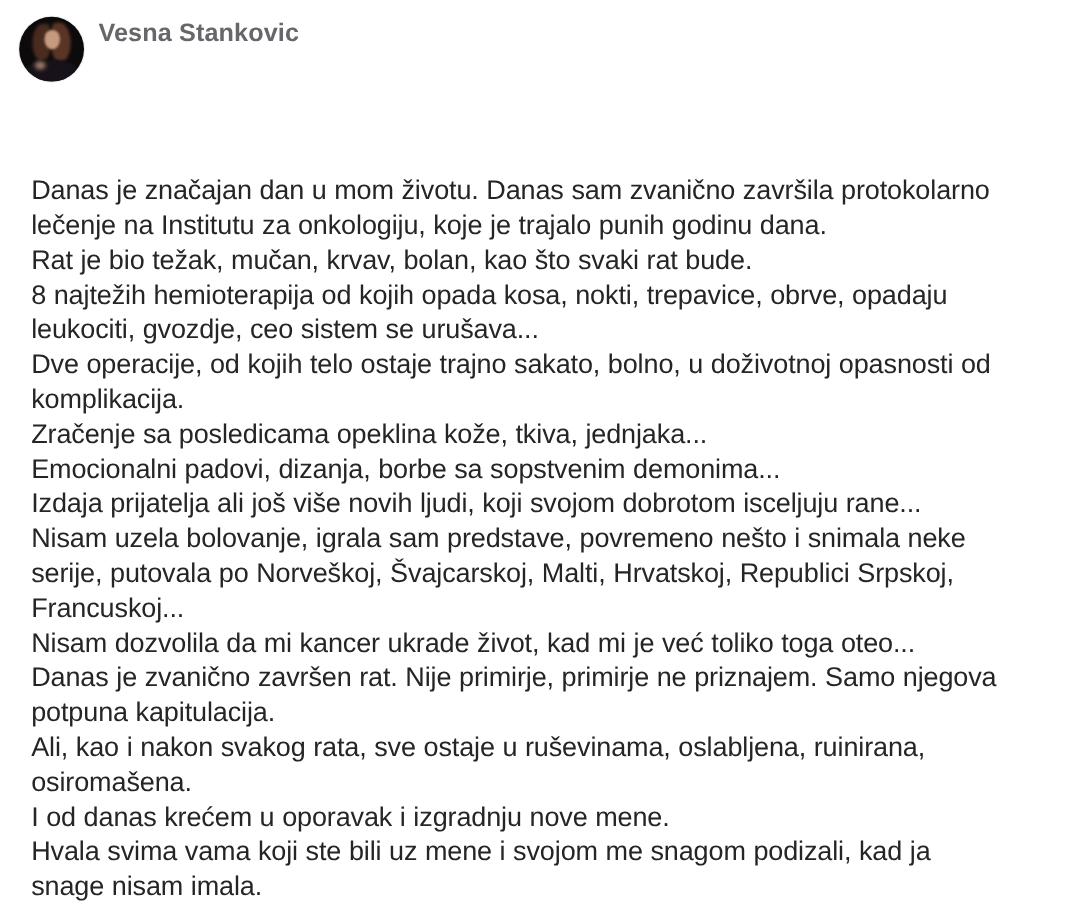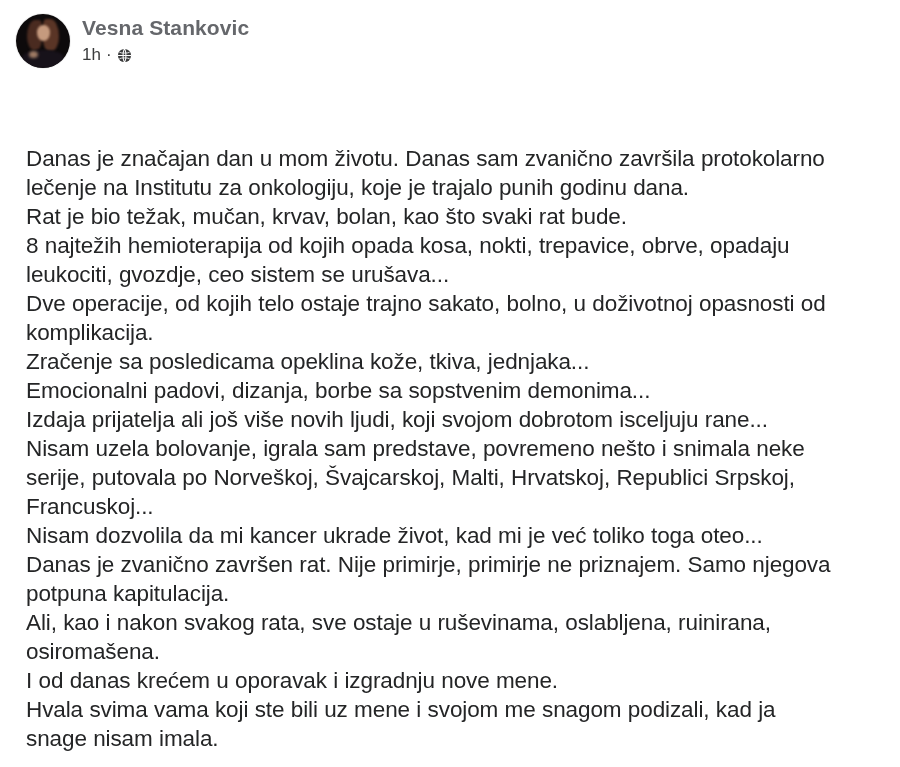--- a/index.html
+++ b/index.html
@@ -156,31 +156,20 @@
       <span class="hair-r"></span>
       <span class="face"></span>
       <span class="shoulder"></span>
       <span class="shine"></span>
     </div>
 
     <div class="header-text">
 
       <div class="author-name">Vesna Stankovic</div>
 
-      <div class="meta-row">
-        <span class="meta-time">1h</span>
-        <span class="meta-dot">·</span>
-        <span class="globe-icon">
-          <svg viewBox="0 0 16 16" width="15" height="15" aria-hidden="true">
-            <circle cx="8" cy="8" r="7" fill="#3a3b3c"></circle>
-            <path d="M1 8h14M8 1.2c2 2 2 11.6 0 13.6M8 1.2c-2 2-2 11.6 0 13.6" fill="none" stroke="#ffffff" stroke-width="1.1"></path>
-            <path d="M2.6 4.6c2 1.1 8.8 1.1 10.8 0M2.6 11.4c2-1.1 8.8-1.1 10.8 0" fill="none" stroke="#ffffff" stroke-width="0.9"></path>
-          </svg>
-        </span>
-      </div>
 
     </div>
   </div>
 
   <div class="post-body">
     <p>Danas je značajan dan u mom životu. Danas sam zvanično završila protokolarno lečenje na Institutu za onkologiju, koje je trajalo punih godinu dana.
 Rat je bio težak, mučan, krvav, bolan, kao što svaki rat bude.
 8 najtežih hemioterapija od kojih opada kosa, nokti, trepavice, obrve, opadaju leukociti, gvozdje, ceo sistem se urušava...
 Dve operacije, od kojih telo ostaje trajno sakato, bolno, u doživotnoj opasnosti od komplikacija.
 Zračenje sa posledicama opeklina kože, tkiva, jednjaka...

